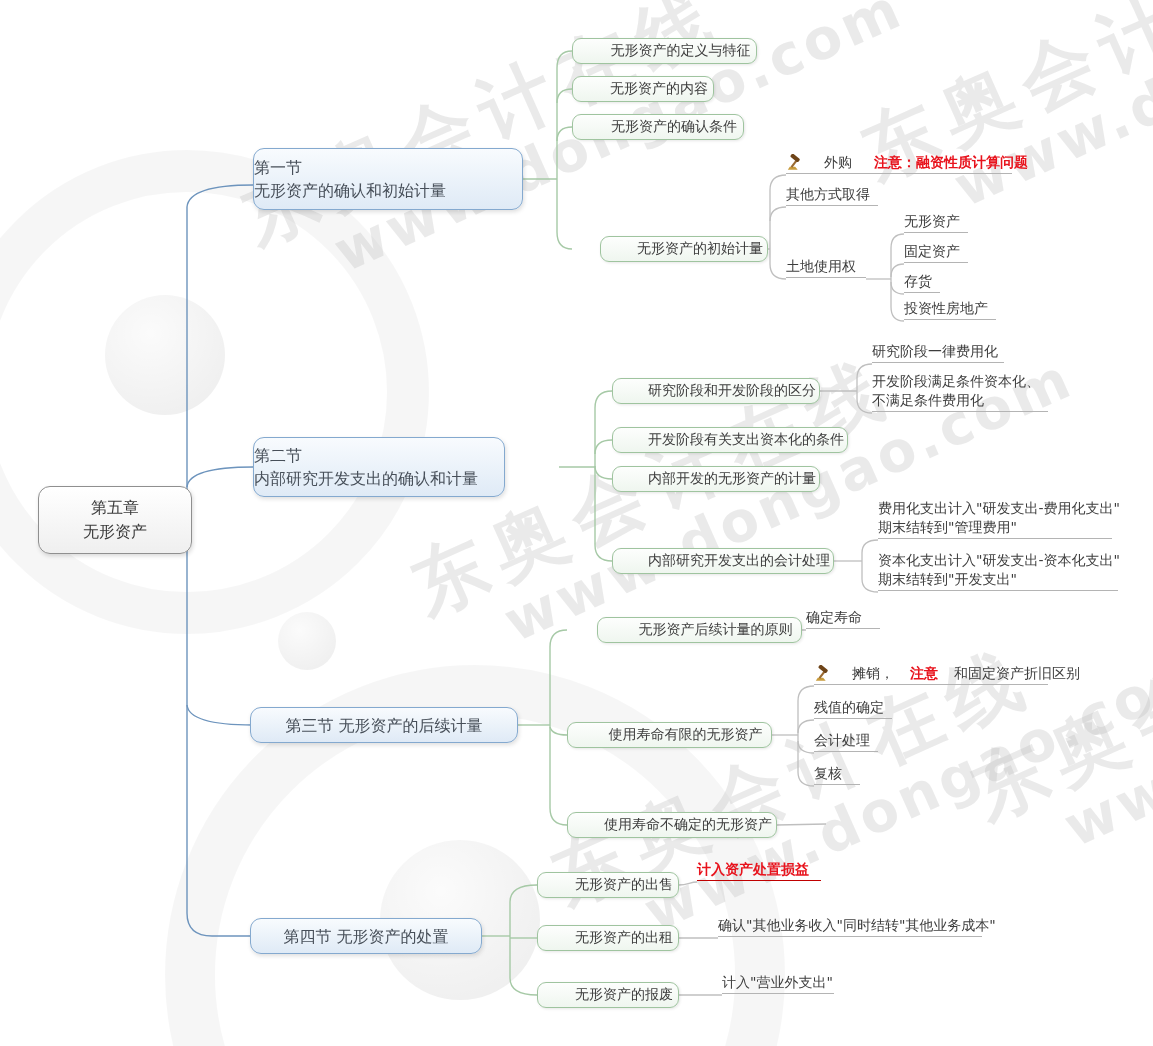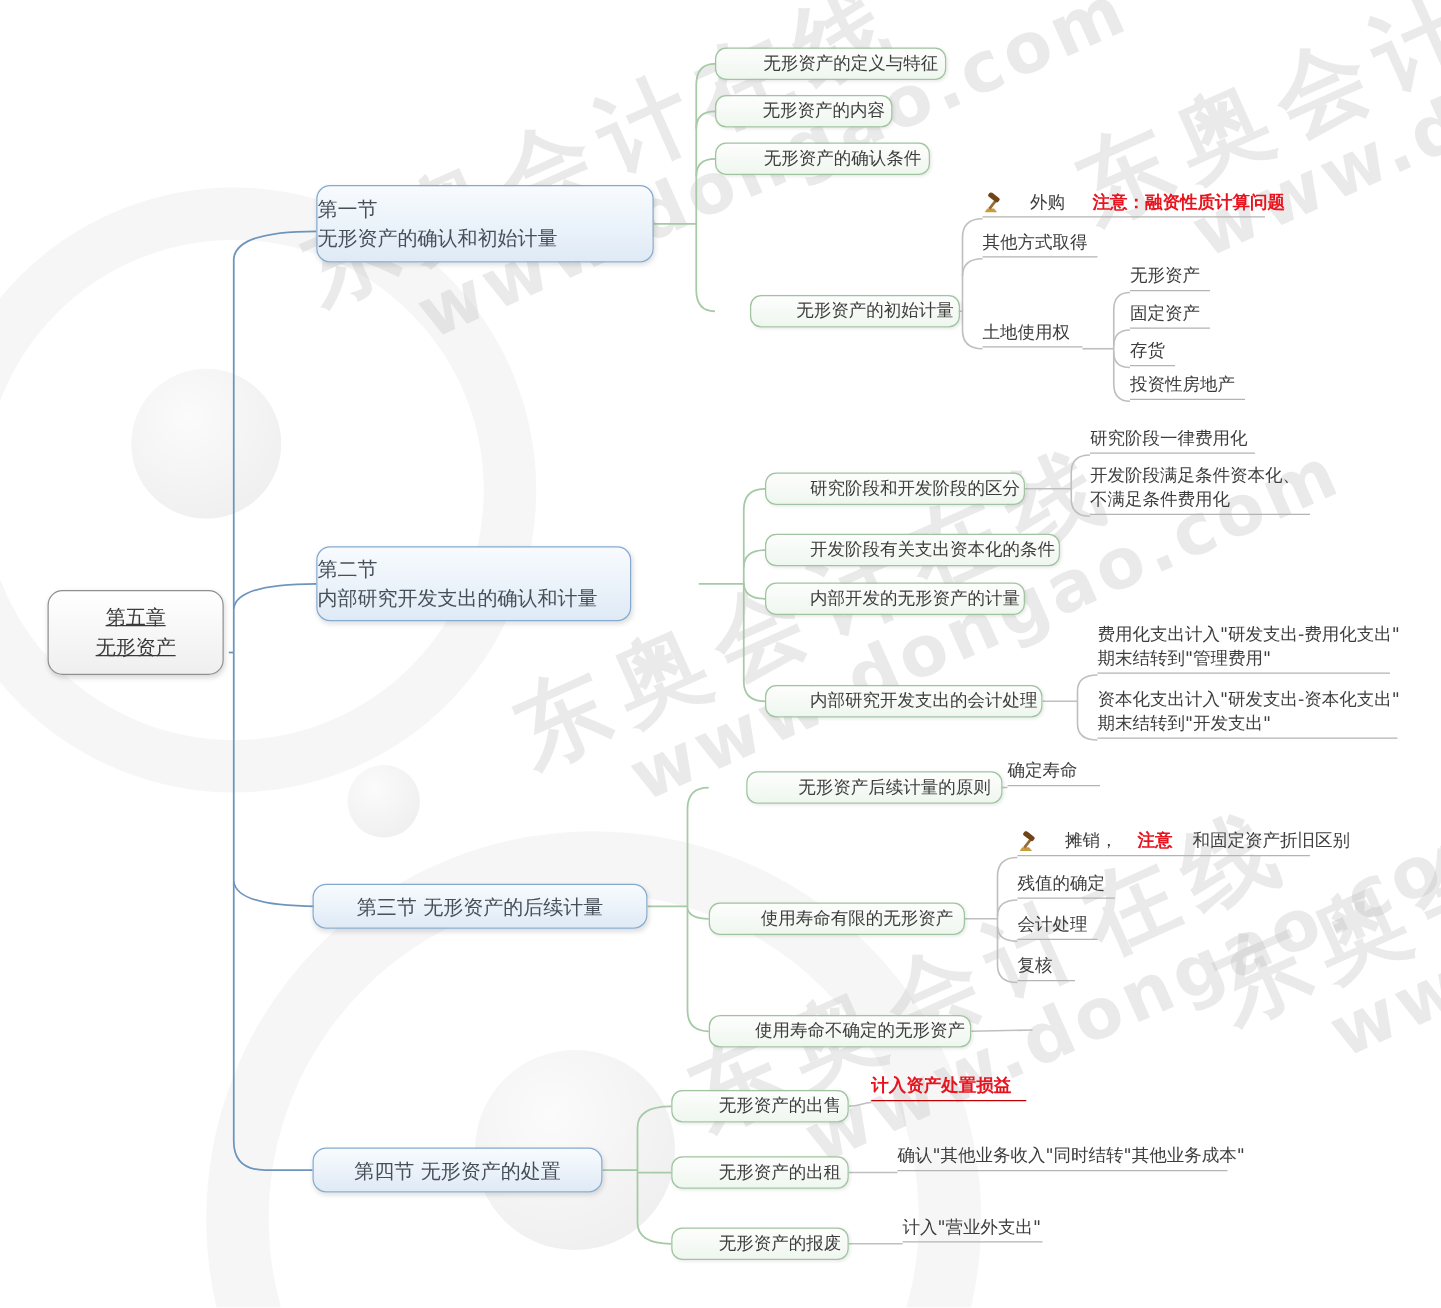--- a/index.html
+++ b/index.html
@@ -134,21 +134,21 @@
       <path d="M814,753 Q798,753 798,741"></path>
 
       <path d="M777,825 L826,824"></path>
 
       <path d="M679,885 C688,885 690,882 697,882"></path>
       <path d="M679,938 L718,938"></path>
       <path d="M679,995 L722,995"></path>
     </g>
   </svg>
 
-  <div class="node root" style="left:38px;top:472px;width:141px;height:68px;text-decoration:underline;">
+  <div class="node root" style="left:38px;top:486px;width:154px;height:68px;">
     <span>第五章</span>
     <span>无形资产</span>
   </div>
 
   <div class="node sec pad" style="left:253px;top:148px;width:270px;height:62px;">
     <span>第一节</span>
     <span>无形资产的确认和初始计量</span>
   </div>
   <div class="node sec pad" style="left:253px;top:437px;width:252px;height:60px;">
     <span>第二节</span>

